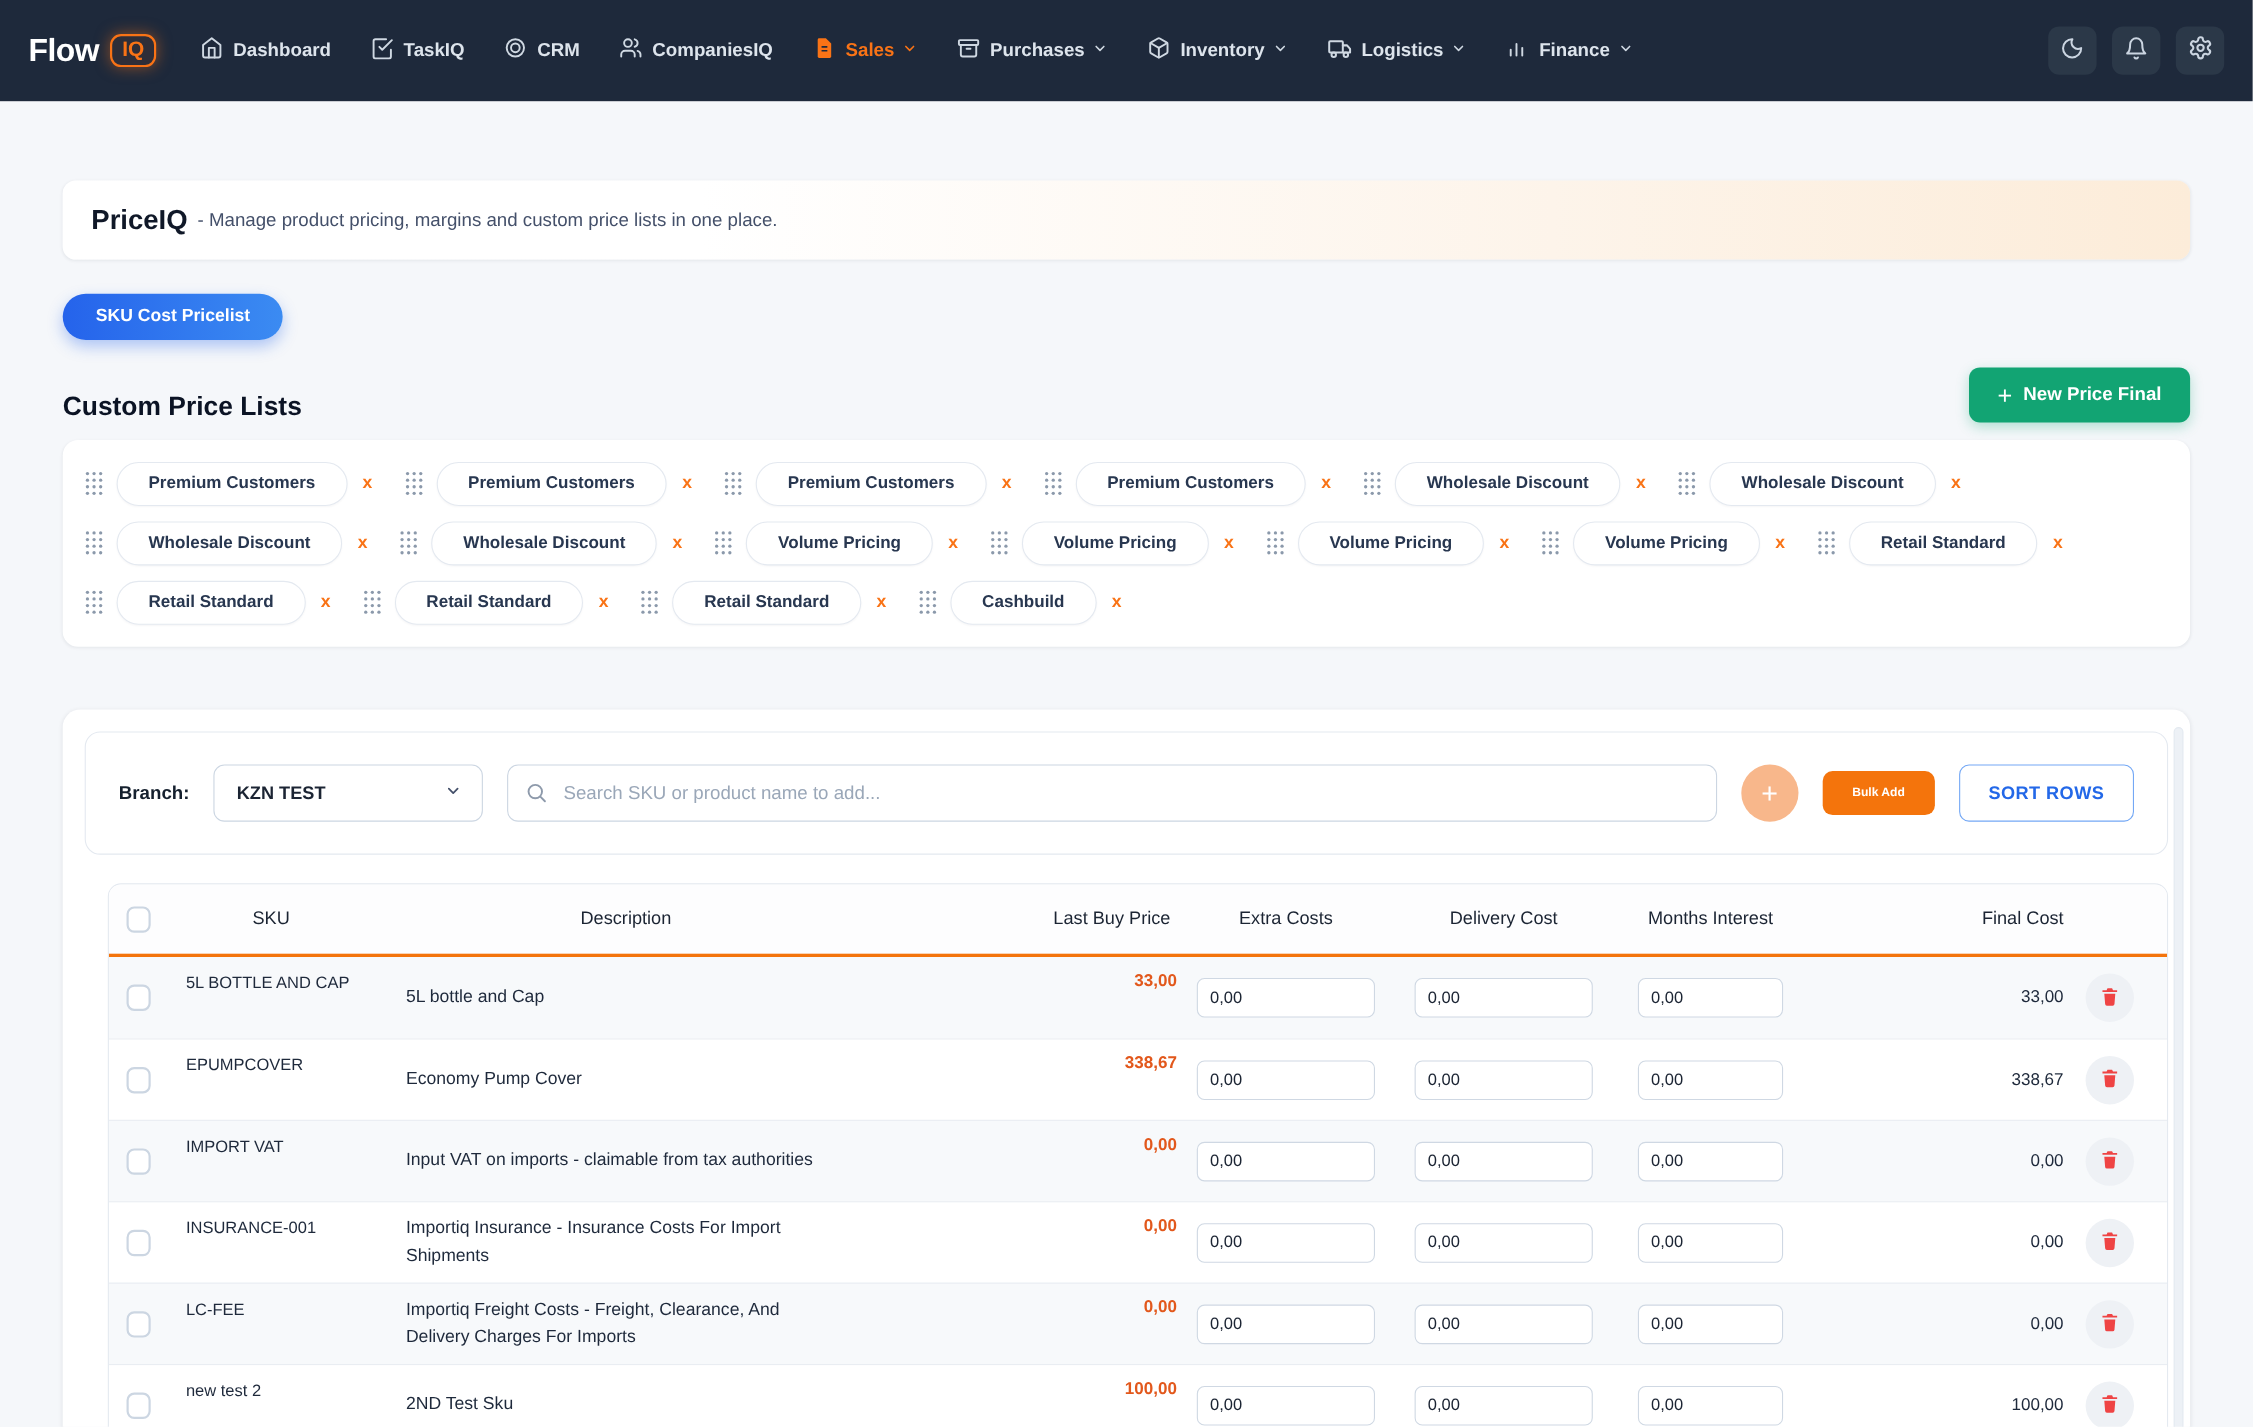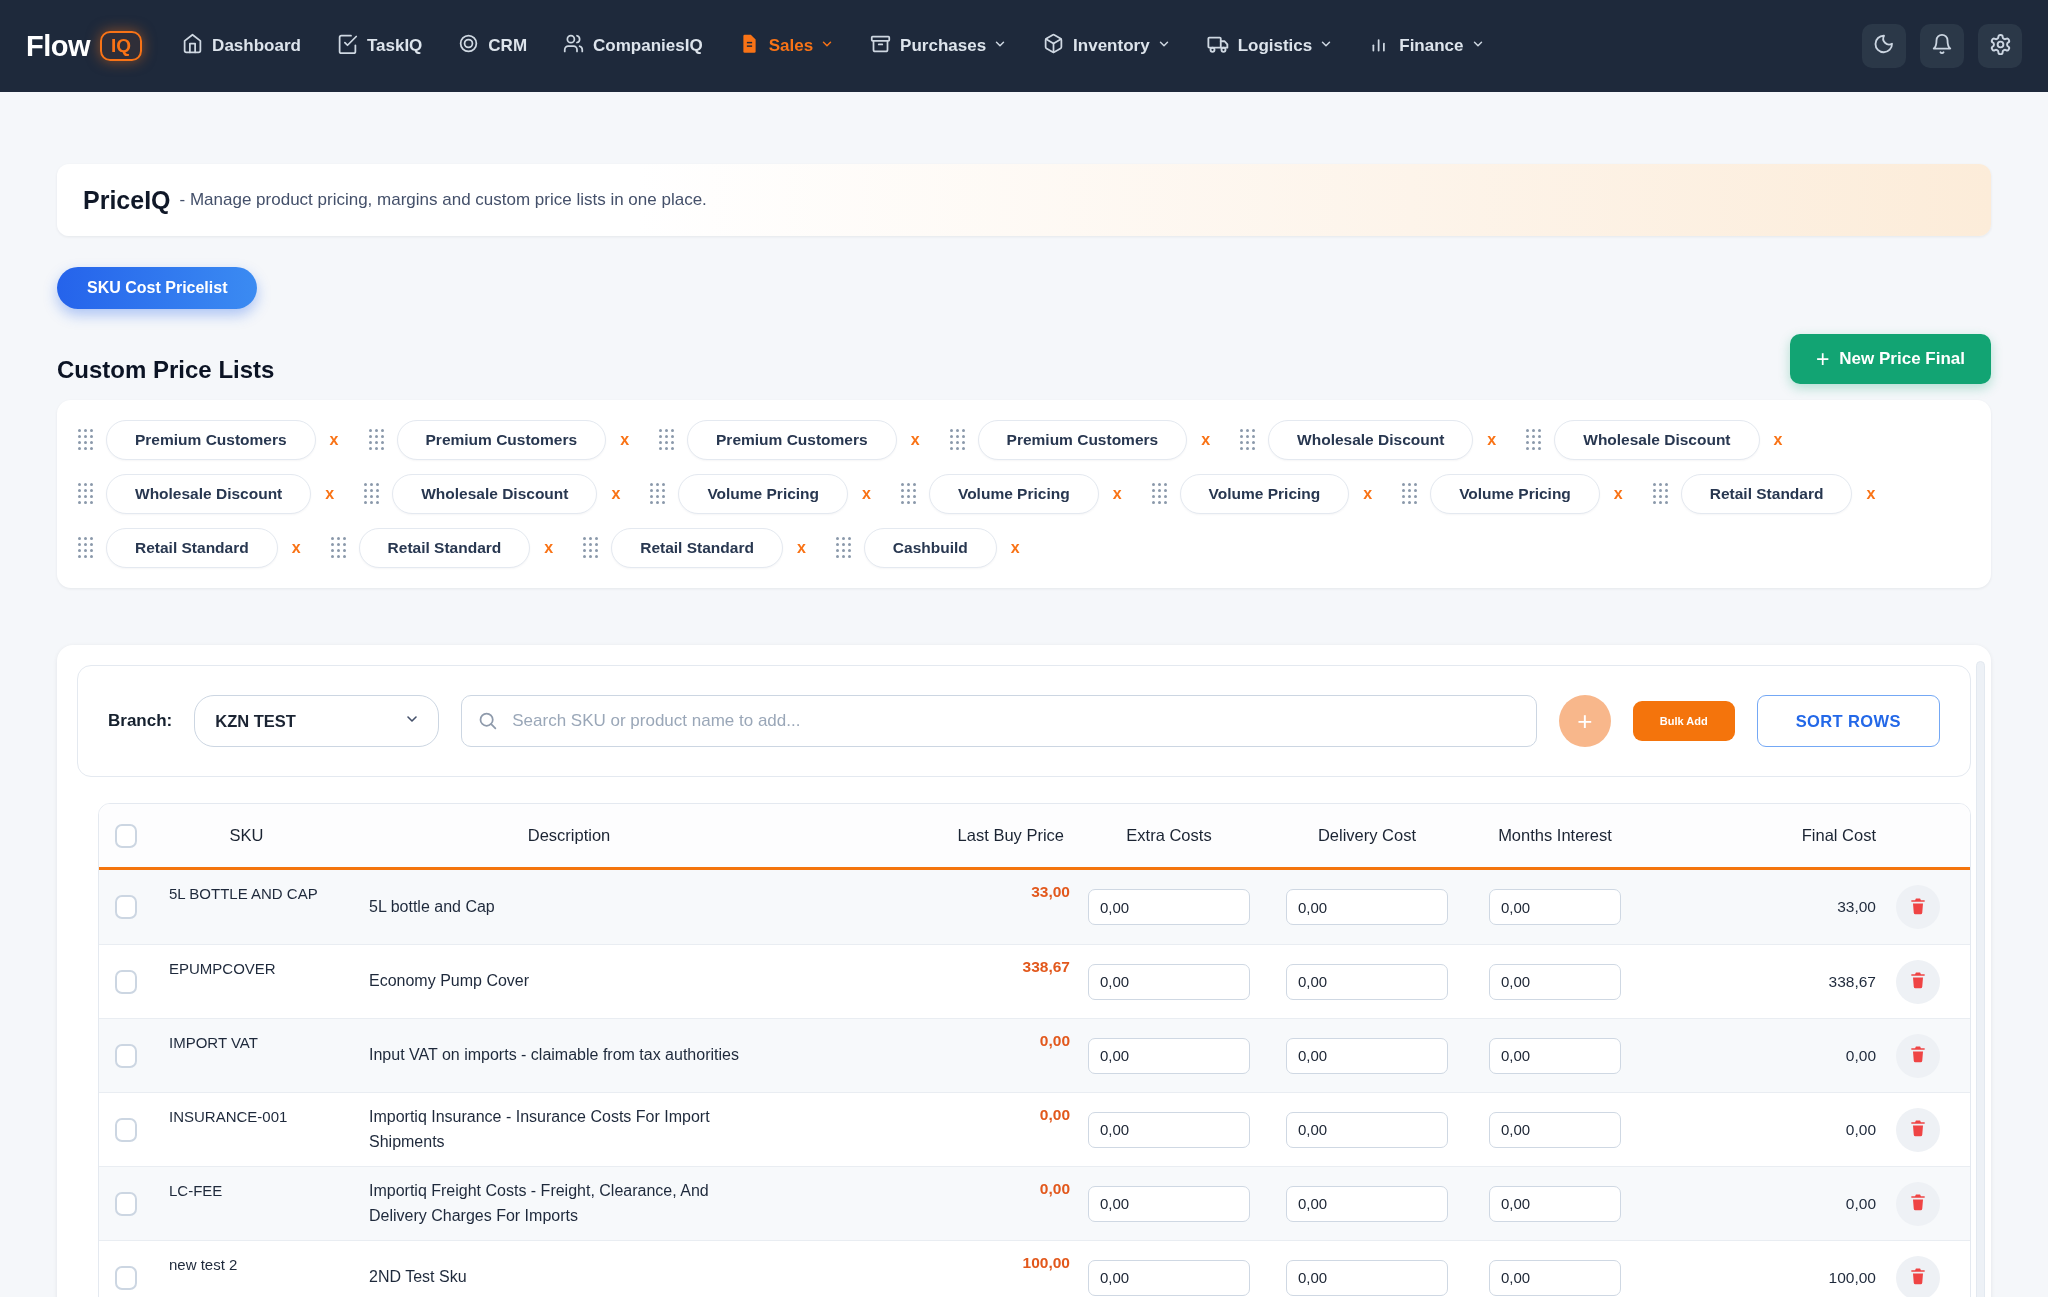--- a/index.html
+++ b/index.html
@@ -56,33 +56,33 @@
 
   
   .main-card { margin-top:57px; background:#fff; border-radius:16px 16px 0 0; padding:20px;
                box-shadow:0 1px 4px rgba(16,24,40,.08); position:relative; height:700px; }
   .scroll-track { position:absolute; top:16px; bottom:6px; right:6px; width:9px; border-radius:8px;
                   background:#edf1f6; border:1px solid #e3e9f0; }
 
   .toolbar-card { border:1px solid #e4e9f0; border-radius:14px; padding:29px 30px; display:flex;
                   align-items:center; gap:22px; }
   .branch-label { font-size:17px; font-weight:700; color:#15202e; white-space:nowrap; }
-  .select { width:245px; height:52px; border:1px solid #ccd6e2; border-radius:20px; display:flex;
+  .select { width:245px; height:52px; border:1px solid #ccd6e2; border-radius:10px; display:flex;
             align-items:center; justify-content:space-between; padding:0 18px 0 20px; cursor:pointer; background:#fff; }
   .select span { font-size:16.5px; font-weight:700; color:#1b2433; }
   .search-wrap { flex:1; position:relative; }
   .search-wrap svg { position:absolute; left:16px; top:15px; }
   .search-input { width:100%; height:52px; border:1px solid #ccd6e2; border-radius:10px; padding:0 16px 0 50px;
                   font-size:17px; font-family:inherit; color:#1b2433; background:#fff; outline:none; }
   .search-input::placeholder { color:#9aa7b8; }
   .add-circle { width:52px; height:52px; border-radius:50%; background:#f8b78b; border:none; color:#fff;
                 font-size:26px; font-weight:400; cursor:pointer; flex:0 0 auto; font-family:inherit; }
   .btn-bulk { height:40px; padding:0 27px; border:none; border-radius:9px; background:#f4740c; color:#fff;
               font-size:11px; font-weight:700; cursor:pointer; font-family:inherit; }
-  .btn-sort { height:52px; padding:0 38px; background:#fff; border:1.5px solid #74a8f5; border-radius:9px;
+  .btn-sort { height:52px; padding:0 26px; background:#fff; border:1.5px solid #74a8f5; border-radius:9px;
               color:#2368e8; font-size:16.5px; font-weight:600; letter-spacing:.4px; cursor:pointer; font-family:inherit; }
 
   
   .table-card { margin:26px 0 0 21px; border:1px solid #e4e9f0; border-radius:12px 12px 0 0; overflow:hidden; background:#fff; }
   .trow { display:grid; grid-template-columns:54px 200px 1fr 150px 198px 198px 178px 238px 72px;
           align-items:center; padding:0 16px; }
   .thead { min-height:66px; border-bottom:3px solid #f4740c; background:#fdfdfe; }
   .thead .hcell { font-size:16.5px; font-weight:500; color:#1b2433; }
   .hc-center { text-align:center; }
   .hc-right { text-align:right; padding-right:6px; }

